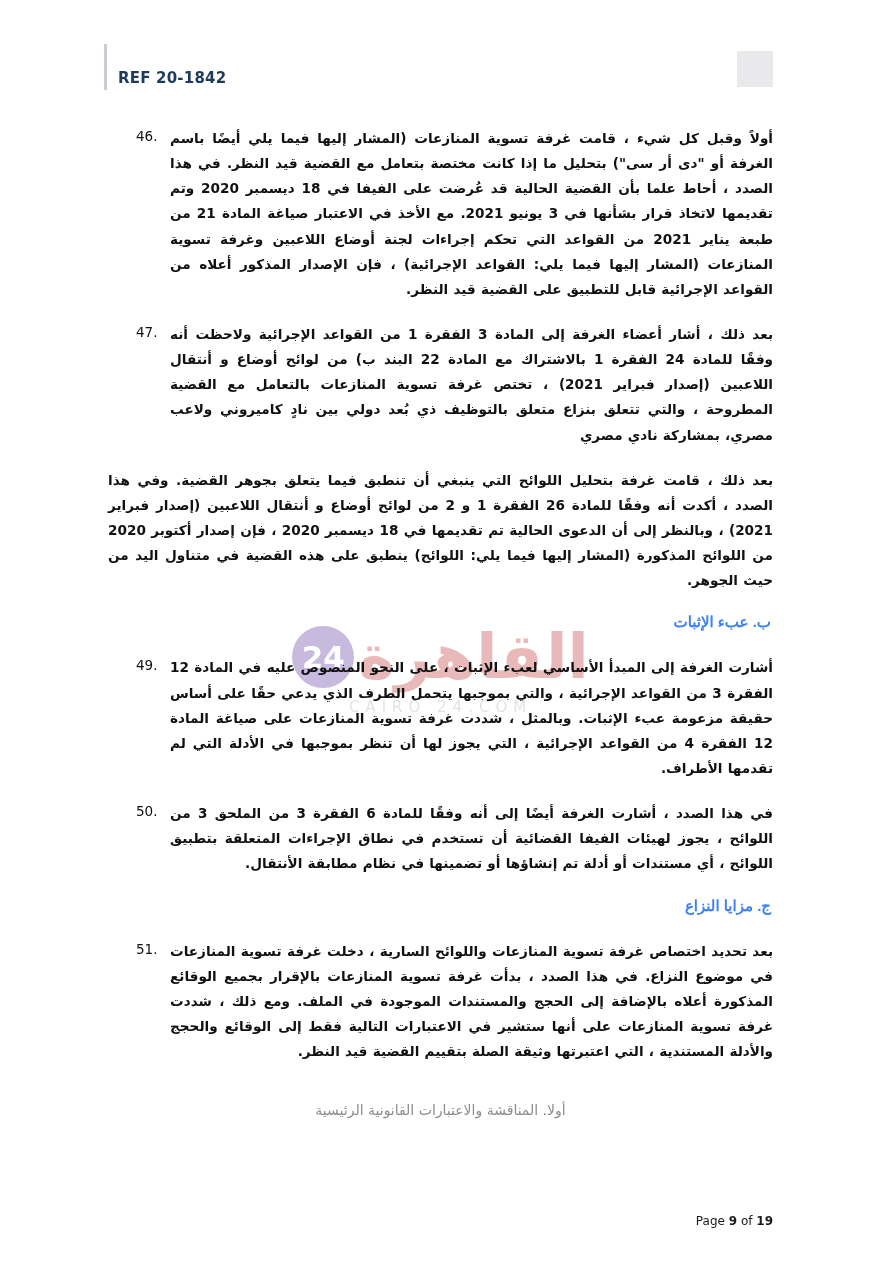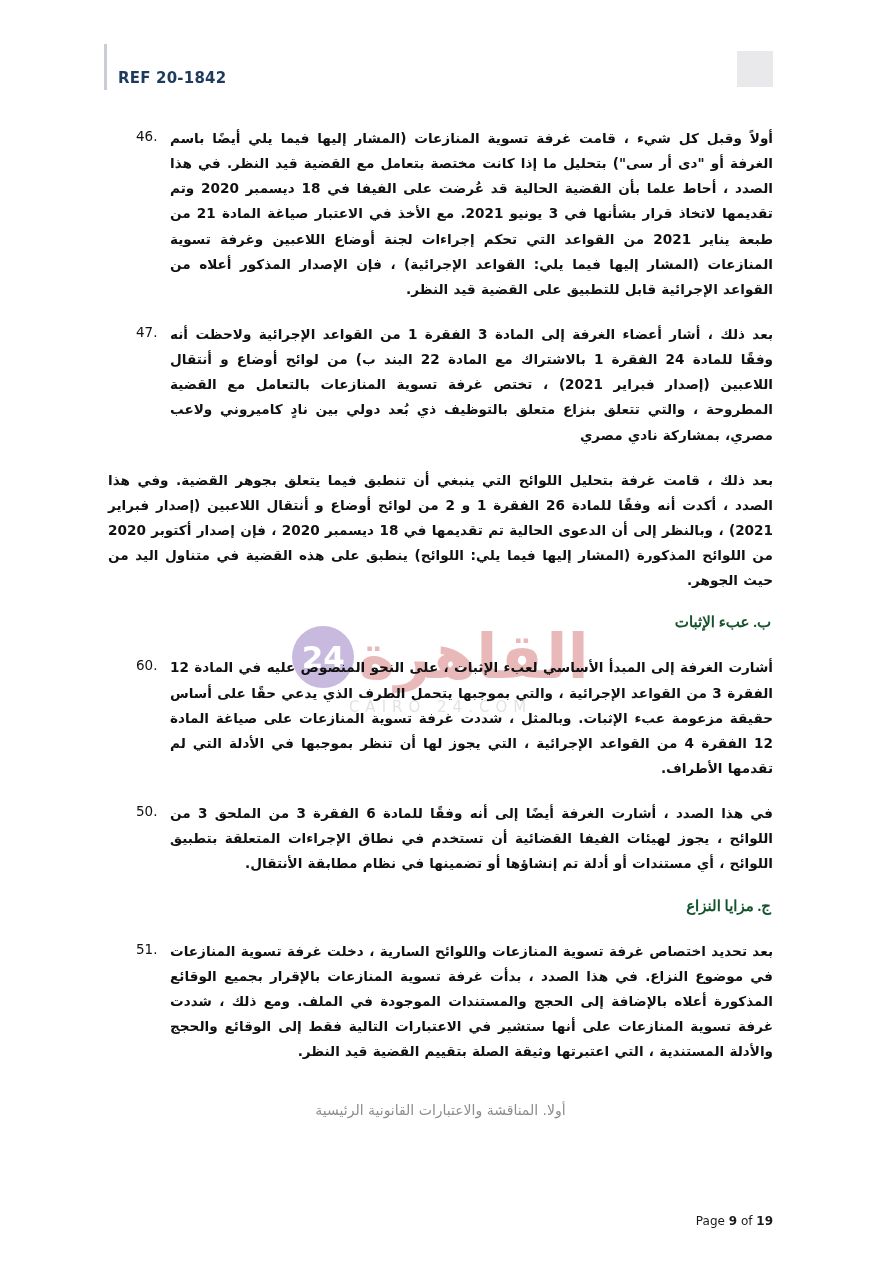--- a/index.html
+++ b/index.html
@@ -178,24 +178,24 @@
     font-size: 13.6px;
     font-weight: bold;
     line-height: 1.85;
     text-align: justify;
     text-align-last: right;
     color: #111111;
     word-spacing: 0.5px;
   }
 
   .section-heading {
-    font-family: Liberation Serif, serif;
+    font-family: Liberation Sans, sans-serif;
     font-size: 15px;
     font-weight: bold;
-    color: #14532d;
+    color: #3b82f6;
     text-align: right;
     margin: 14px 0 24px 0;
     padding-right: 2px;
   }
 
   .gray-note {
     font-family: "DejaVu Sans", "Liberation Sans", sans-serif;
     font-size: 14px;
     color: #8d8d8d;
     text-align: center;
@@ -252,21 +252,21 @@
     </div>
 
     <div class="para">
       <div class="para-body">بعد ذلك ، قامت غرفة بتحليل اللوائح التي ينبغي أن تنطبق فيما يتعلق بجوهر القضية. وفي هذا الصدد ، أكدت أنه وفقًا للمادة 26 الفقرة 1 و 2 من لوائح أوضاع و أنتقال اللاعبين (إصدار فبراير 2021) ، وبالنظر إلى أن الدعوى الحالية تم تقديمها في 18 ديسمبر 2020 ، فإن إصدار أكتوبر 2020 من اللوائح المذكورة (المشار إليها فيما يلي: اللوائح) ينطبق على هذه القضية في متناول اليد من حيث الجوهر.</div>
     </div>
 
     <div class="section-heading">ب. عبء الإثبات</div>
 
     <div class="para">
       <div class="para-body">أشارت الغرفة إلى المبدأ الأساسي لعبء الإثبات ، على النحو المنصوص عليه في المادة 12 الفقرة 3 من القواعد الإجرائية ، والتي بموجبها يتحمل الطرف الذي يدعي حقًا على أساس حقيقة مزعومة عبء الإثبات. وبالمثل ، شددت غرفة تسوية المنازعات على صياغة المادة 12 الفقرة 4 من القواعد الإجرائية ، التي يجوز لها أن تنظر بموجبها في الأدلة التي لم تقدمها الأطراف.</div>
-      <div class="para-num">60.</div>
+      <div class="para-num">49.</div>
     </div>
 
     <div class="para">
       <div class="para-body">في هذا الصدد ، أشارت الغرفة أيضًا إلى أنه وفقًا للمادة 6 الفقرة 3 من الملحق 3 من اللوائح ، يجوز لهيئات الفيفا القضائية أن تستخدم في نطاق الإجراءات المتعلقة بتطبيق اللوائح ، أي مستندات أو أدلة تم إنشاؤها أو تضمينها في نظام مطابقة الأنتقال.</div>
       <div class="para-num">50.</div>
     </div>
 
     <div class="section-heading">ج. مزايا النزاع</div>
 
     <div class="para">

